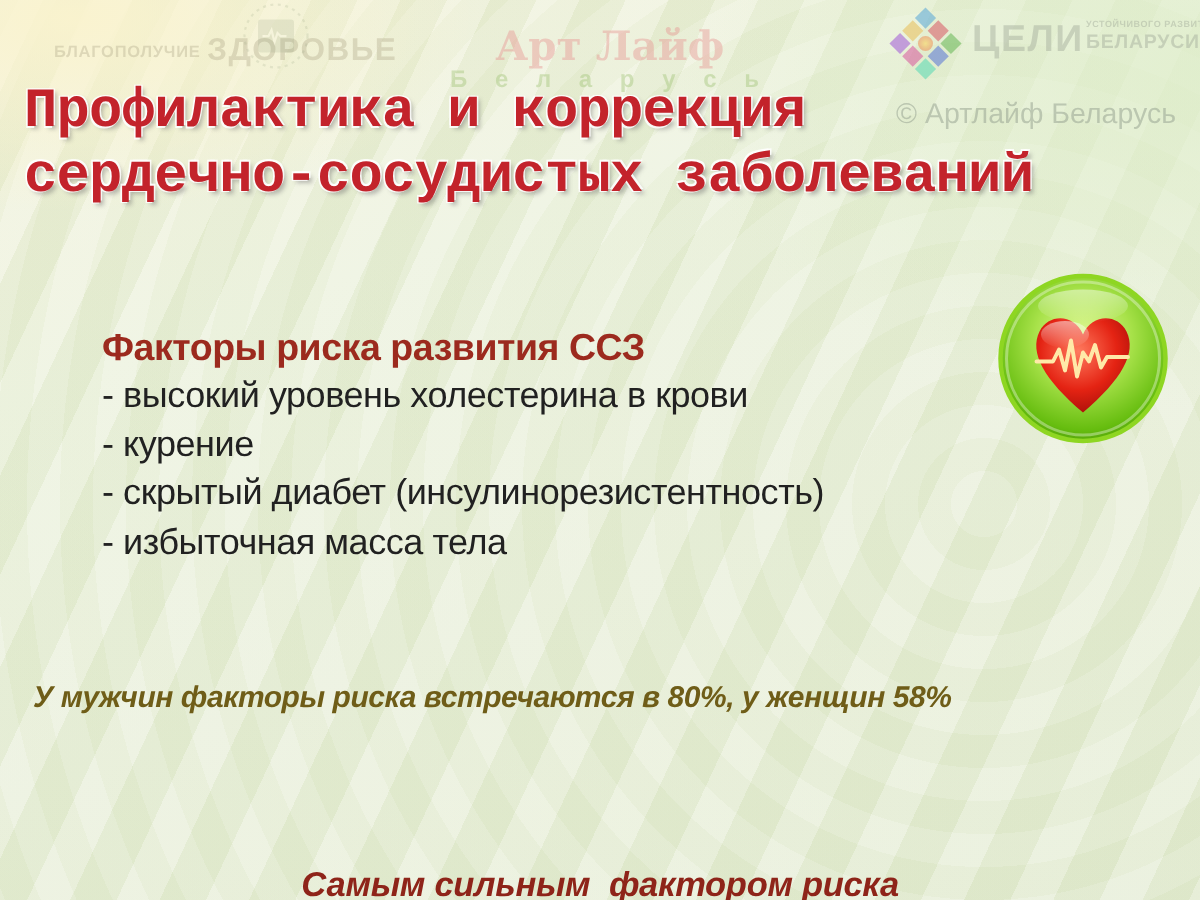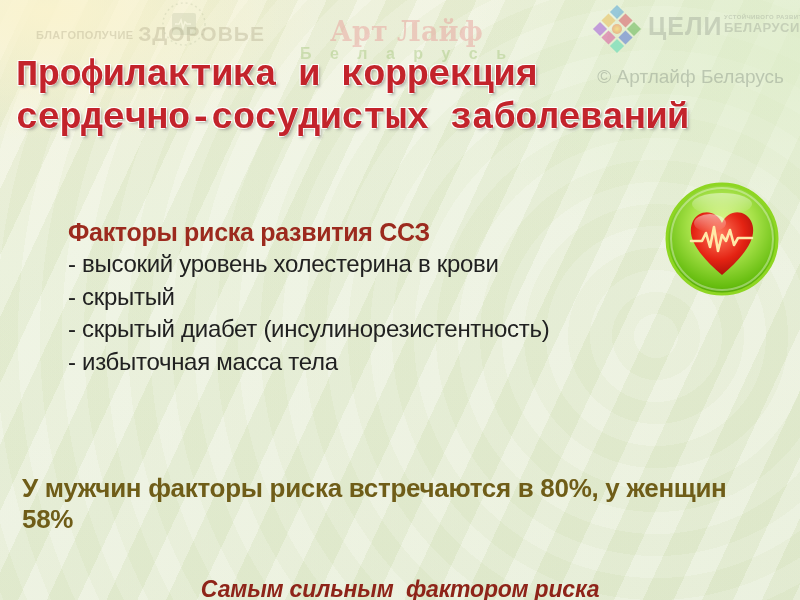--- a/index.html
+++ b/index.html
@@ -39,22 +39,22 @@
   }
   .watermark{position:absolute;right:16px;top:66px;z-index:1;font-size:19px;color:#9aa694;opacity:.55;}
   
   .heart-badge{position:absolute;left:664px;top:181px;width:116px;height:116px;}
   
   .risk{position:absolute;left:68px;top:216px;width:580px;}
   .risk-heading{font-size:25px;font-weight:bold;color:#9c2a1e;line-height:32px;letter-spacing:-.3px;}
   .risk-item{font-size:24px;font-weight:normal;color:#212121;line-height:32.5px;letter-spacing:-.3px;}
   
   .stat{
-    position:absolute;left:22px;top:473px;width:760px;white-space:pre-wrap;
-    font-size:26px;font-weight:bold;color:#6f5d18;letter-spacing:-.3px;
+    position:absolute;left:22px;top:454px;width:760px;white-space:pre-wrap;
+    font-size:20px;font-weight:bold;font-style:italic;color:#6f5d18;letter-spacing:-.3px;
   }
   .emphasis{
     position:absolute;left:0;top:514px;width:100%;text-align:center;white-space:pre-wrap;
     font-size:23px;font-weight:bold;font-style:italic;color:#8e2419;line-height:30px;letter-spacing:-.2px;
   }
 </style>
 </head>
 <body>
 
 <div class="slide">
@@ -127,21 +127,21 @@
       <path d="M58 94 C 32 72, 22 54, 29 40 C 35 28, 52 28, 58 42 C 64 28, 81 28, 87 40 C 94 54, 84 72, 58 94 Z" fill="url(#heartg)"></path>
       <ellipse cx="46" cy="42" rx="16" ry="9" fill="url(#gloss)" opacity=".6"></ellipse>
       <polyline points="27,60 38,60 42,52 46,66 50,46 54,70 58,54 62,60 66,49 70,64 74,57 88,57" fill="none" stroke="#ffe9a8" stroke-width="2.6" stroke-linejoin="round" stroke-linecap="round"></polyline>
       <ellipse cx="58" cy="23" rx="30" ry="11" fill="url(#gloss)" opacity=".55"></ellipse>
     </svg>
   </div>
 
   <div class="risk">
     <div class="risk-heading">Факторы риска развития ССЗ</div>
     <div class="risk-item">- высокий уровень холестерина в крови</div>
-    <div class="risk-item">- скрытый</div>
+    <div class="risk-item">- курение</div>
     <div class="risk-item">- скрытый диабет (инсулинорезистентность)</div>
     <div class="risk-item">- избыточная масса тела</div>
   </div>
 
   <div class="stat">У мужчин факторы риска встречаются в 80%, у женщин 58%</div>
 
   <div class="emphasis">
     <div>Самым сильным  фактором риска</div>
     
   </div>

